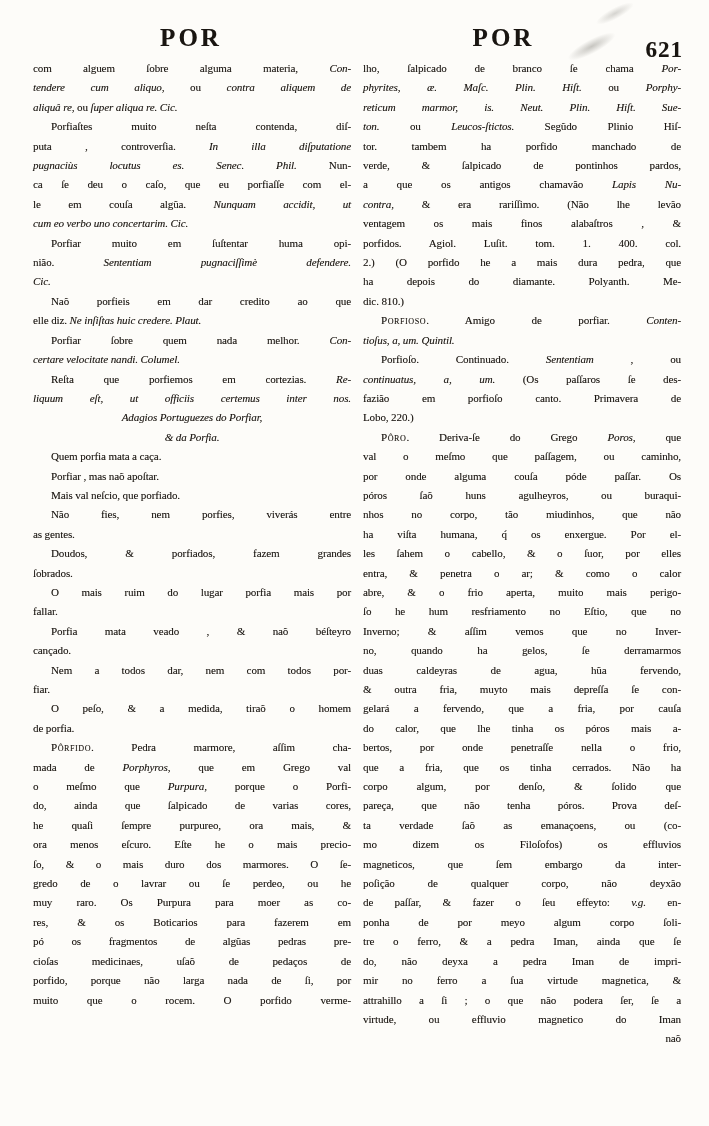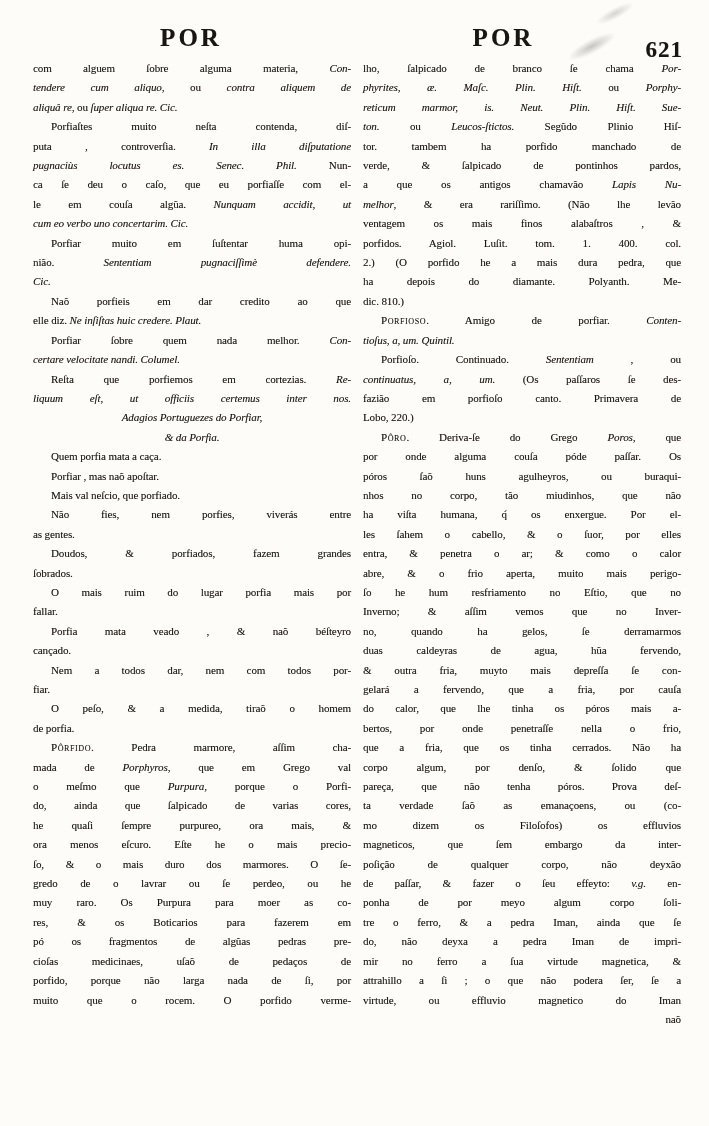--- a/index.html
+++ b/index.html
@@ -123,33 +123,34 @@
         <div class="ln a-j">muito que o rocem. O porfido verme-</div>
       </section>
     <section class="col" id="col-right">
         <div class="ln a-j">lho, ſalpicado de branco ſe chama <i>Por-</i></div>
         <div class="ln a-j"><i>phyrites, æ. Maſc. Plin. Hiſt.</i> ou <i>Porphy-</i></div>
         <div class="ln a-j"><i>reticum marmor, is. Neut. Plin. Hiſt. Sue-</i></div>
         <div class="ln a-j"><i>ton.</i> ou <i>Leucos-ſtictos.</i> Segũdo Plinio Hiſ-</div>
         <div class="ln a-j">tor. tambem ha porfido manchado de</div>
         <div class="ln a-j">verde, &amp; ſalpicado de pontinhos pardos,</div>
         <div class="ln a-j">a que os antigos chamavão <i>Lapis Nu-</i></div>
-        <div class="ln a-j"><i>melhor</i>, &amp; era rariſſimo. (Não lhe levão</div>
+        <div class="ln a-j"><i>contra</i>, &amp; era rariſſimo. (Não lhe levão</div>
         <div class="ln a-j">ventagem os mais finos alabaſtros , &amp;</div>
         <div class="ln a-j">porfidos. Agiol. Luſit. tom. 1. 400. col.</div>
         <div class="ln a-j">2.) (O porfido he a mais dura pedra, que</div>
         <div class="ln a-j">ha depois do diamante. Polyanth. Me-</div>
         <div class="ln a-l">dic. 810.)</div>
         <div class="ln a-j ind"><span class="sc">Porfioso</span>. Amigo de porfiar. <i>Conten-</i></div>
         <div class="ln a-l"><i>tioſus, a, um. Quintil.</i></div>
         <div class="ln a-j ind">Porfioſo. Continuado. <i>Sententiam</i> , ou</div>
         <div class="ln a-j"><i>continuatus, a, um.</i> (Os paſſaros ſe des-</div>
         <div class="ln a-j">fazião em porfioſo canto. Primavera de</div>
         <div class="ln a-l">Lobo, 220.)</div>
         <div class="ln a-j ind"><span class="sc">Pôro</span>. Deriva-ſe do Grego <i>Poros</i>, que</div>
+        <div class="ln a-j">val o meſmo que paſſagem, ou caminho,</div>
         <div class="ln a-j">por onde alguma couſa póde paſſar. Os</div>
         <div class="ln a-j">póros ſaõ huns agulheyros, ou buraqui-</div>
         <div class="ln a-j">nhos no corpo, tão miudinhos, que não</div>
         <div class="ln a-j">ha viſta humana, q́ os enxergue. Por el-</div>
         <div class="ln a-j">les ſahem o cabello, &amp; o ſuor, por elles</div>
         <div class="ln a-j">entra, &amp; penetra o ar; &amp; como o calor</div>
         <div class="ln a-j">abre, &amp; o frio aperta, muito mais perigo-</div>
         <div class="ln a-j">ſo he hum resfriamento no Eſtio, que no</div>
         <div class="ln a-j">Inverno; &amp; aſſim vemos que no Inver-</div>
         <div class="ln a-j">no, quando ha gelos, ſe derramarmos</div>

